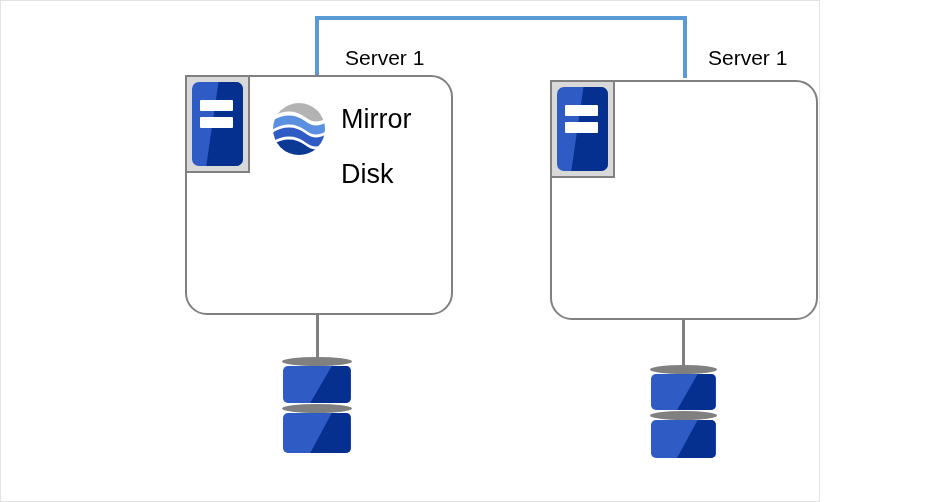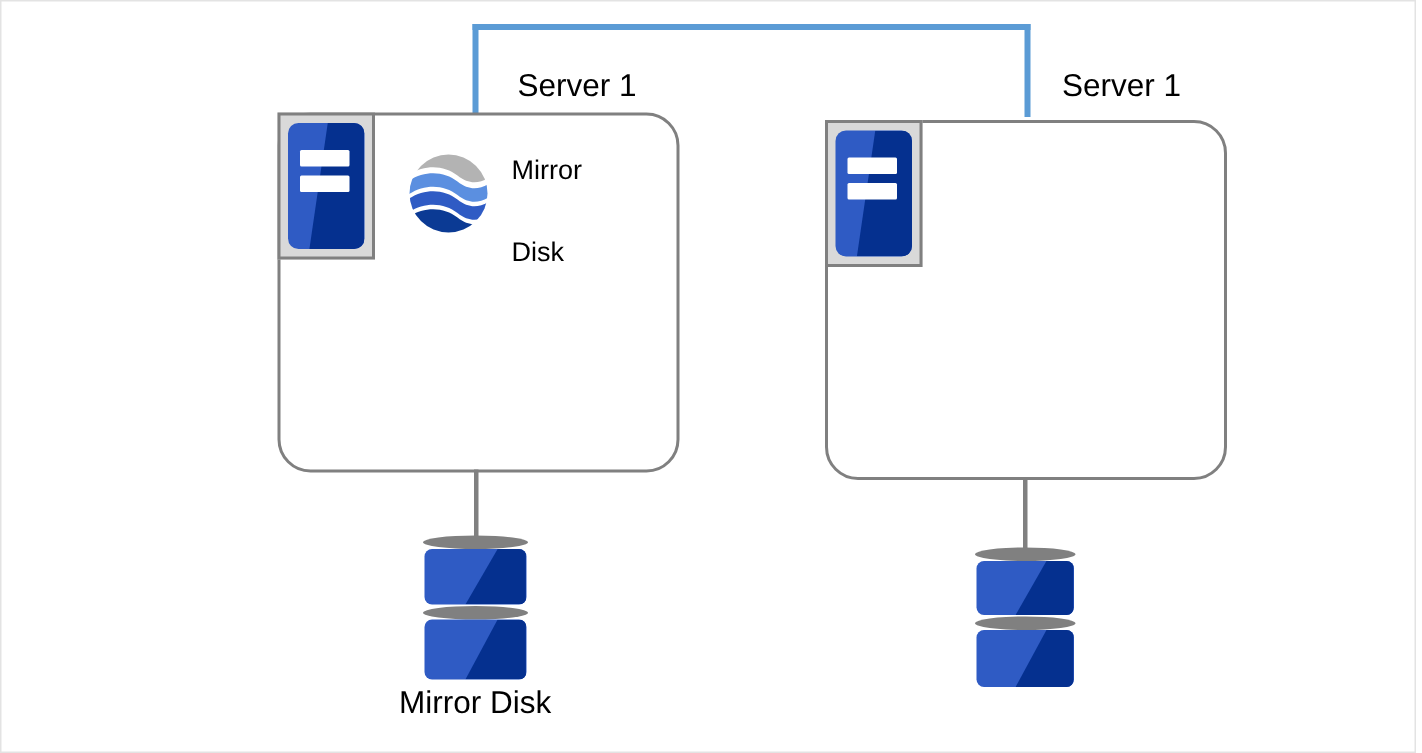--- a/index.html
+++ b/index.html
@@ -5,21 +5,21 @@
   html, body {
     margin: 0;
     padding: 0;
     background: #ffffff;
   }
   body {
     font-family: "Liberation Sans", sans-serif;
   }
   #canvas {
     position: relative;
-    width: 944px;
+    width: 820px;
     height: 502px;
     background: #ffffff;
     border: 1px solid #e3e3e3;
     box-sizing: border-box;
     overflow: hidden;
   }
 
   
   .interconnect-seg {
     position: absolute;
@@ -76,21 +76,21 @@
   }
 
   
   .label {
     position: absolute;
     color: #000000;
     white-space: pre;
     line-height: 1.27;
   }
   .label.server-name { font-size: 21px; }
-  .label.resource-name { font-size: 18px; }
+  .label.resource-name { font-size: 27px; }
   .label.disk-name { font-size: 21px; }
 
   
   .connector {
     position: absolute;
     background: #808080;
   }
 
   
   .disk-stack { position: absolute; }
@@ -178,21 +178,20 @@
     <div class="disk-plate" style="top:0px; height:9px;"></div>
     <div class="disk-body" style="top:9px; height:37px;">
       <div class="dshade"></div>
     </div>
     <div class="disk-plate" style="top:47px; height:9px;"></div>
     <div class="disk-body" style="top:56px; height:40px;">
       <div class="dshade"></div>
     </div>
   </div>
 
-  <div class="label disk-name" style="left:265px; top:455px;">Mirror Disk</div>
 
   <div class="disk-stack" style="left:649px; top:364px; width:67px; height:93px;">
     <div class="disk-plate" style="top:0px; height:9px;"></div>
     <div class="disk-body" style="top:9px; height:36px;">
       <div class="dshade"></div>
     </div>
     <div class="disk-plate" style="top:46px; height:9px;"></div>
     <div class="disk-body" style="top:55px; height:38px;">
       <div class="dshade"></div>
     </div>

